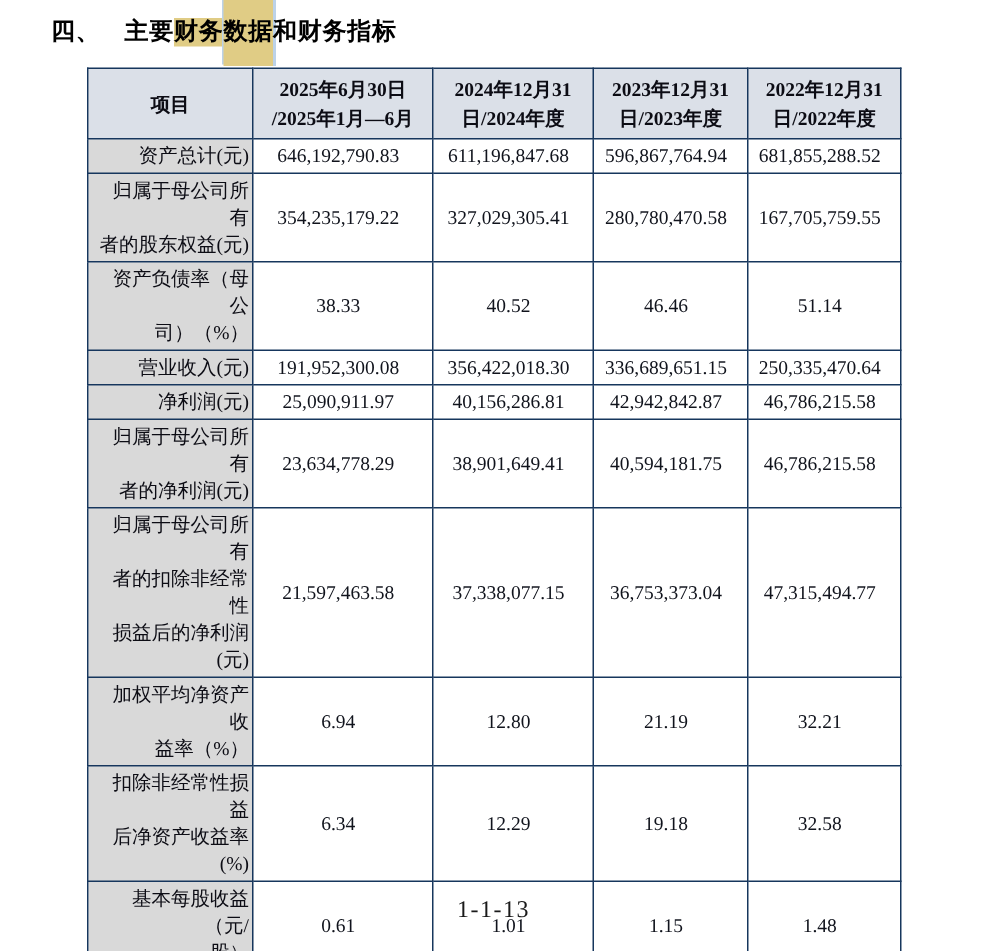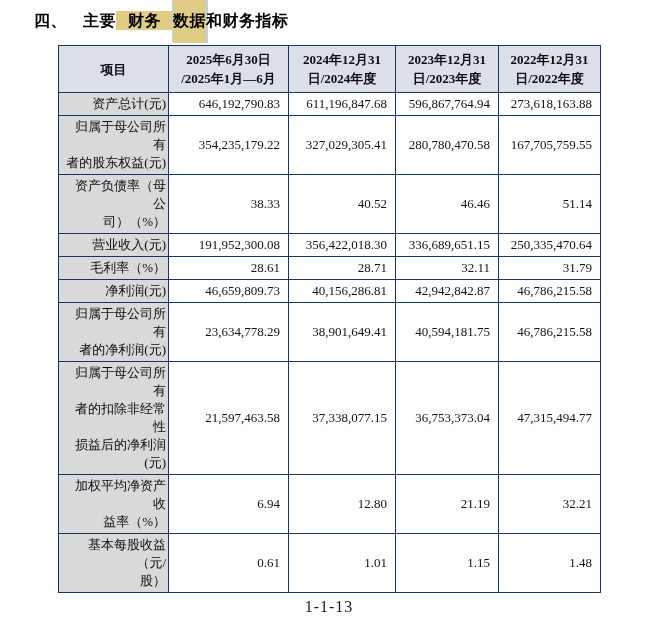--- a/index.html
+++ b/index.html
@@ -15,21 +15,21 @@
 
   
   .title-row {
     position: absolute; top: 11px; left: 34px;
     font-size: 16px; font-weight: bold; color: #000000;
     white-space: nowrap; letter-spacing: 0.5px;
   }
   .section-number { display: inline-block; margin-right: 16px; }
   .hl-1 {
     background: var(--highlight, #e0cc85);
-    padding: 1px 12px;
+    padding: 1px 0;
   }
   .hl-2 {
     background: var(--highlight, #e0cc85);
     padding: 14px 0;
     box-shadow: 0 -2px 0 1px var(--highlight-glow, #bcd2e8), 2px 0 0 0 var(--highlight-glow, #bcd2e8);
     margin-top: 37px;
   }
 
   
   .table-wrap { position: absolute; top: 45px; left: 58px; width: 542px; }
@@ -54,21 +54,21 @@
   td.label-cell {
     background: var(--label-bg, #d9d9d9);
     text-align: right;
     padding: 2px 2px 2px 6px;
     line-height: 18px;
     white-space: pre-line;
     color: #0c0c14;
   }
   td.value-cell {
     background: #ffffff;
-    text-align: right;
+    text-align: center;
     padding: 2px 8px 2px 2px;
     line-height: 18px;
     color: #10131c;
   }
 
   
   .footer {
     position: absolute; top: 598px; left: 58px; width: 542px;
     text-align: center; font-size: 16px; color: #1a1a1a;
     letter-spacing: 1px;
@@ -114,21 +114,21 @@
               <div>日/2022年度</div>
             </th>
           </tr>
         </thead>
       <tbody>
           <tr>
             <td class="label-cell">资产总计(元)</td>
             <td class="value-cell">646,192,790.83</td>
             <td class="value-cell">611,196,847.68</td>
             <td class="value-cell">596,867,764.94</td>
-            <td class="value-cell">273,618,163.88</td>
+            <td class="value-cell">681,855,288.52</td>
           </tr>
           <tr>
             <td class="label-cell">归属于母公司所有
 者的股东权益(元)</td>
             <td class="value-cell">354,235,179.22</td>
             <td class="value-cell">327,029,305.41</td>
             <td class="value-cell">280,780,470.58</td>
             <td class="value-cell">167,705,759.55</td>
           </tr>
           <tr>
@@ -140,29 +140,22 @@
             <td class="value-cell">51.14</td>
           </tr>
           <tr>
             <td class="label-cell">营业收入(元)</td>
             <td class="value-cell">191,952,300.08</td>
             <td class="value-cell">356,422,018.30</td>
             <td class="value-cell">336,689,651.15</td>
             <td class="value-cell">250,335,470.64</td>
           </tr>
           <tr>
-            <td class="label-cell">毛利率（%）</td>
-            <td class="value-cell">28.61</td>
-            <td class="value-cell">28.71</td>
-            <td class="value-cell">32.11</td>
-            <td class="value-cell">31.79</td>
-          </tr>
-          <tr>
             <td class="label-cell">净利润(元)</td>
-            <td class="value-cell">46,659,809.73</td>
+            <td class="value-cell">25,090,911.97</td>
             <td class="value-cell">40,156,286.81</td>
             <td class="value-cell">42,942,842.87</td>
             <td class="value-cell">46,786,215.58</td>
           </tr>
           <tr>
             <td class="label-cell">归属于母公司所有
 者的净利润(元)</td>
             <td class="value-cell">23,634,778.29</td>
             <td class="value-cell">38,901,649.41</td>
             <td class="value-cell">40,594,181.75</td>
@@ -179,20 +172,28 @@
           </tr>
           <tr>
             <td class="label-cell">加权平均净资产收
 益率（%）</td>
             <td class="value-cell">6.94</td>
             <td class="value-cell">12.80</td>
             <td class="value-cell">21.19</td>
             <td class="value-cell">32.21</td>
           </tr>
           <tr>
+            <td class="label-cell">扣除非经常性损益
+后净资产收益率(%)</td>
+            <td class="value-cell">6.34</td>
+            <td class="value-cell">12.29</td>
+            <td class="value-cell">19.18</td>
+            <td class="value-cell">32.58</td>
+          </tr>
+          <tr>
             <td class="label-cell">基本每股收益（元/
 股）</td>
             <td class="value-cell">0.61</td>
             <td class="value-cell">1.01</td>
             <td class="value-cell">1.15</td>
             <td class="value-cell">1.48</td>
           </tr>
         </tbody>
     </table>
   </div>

